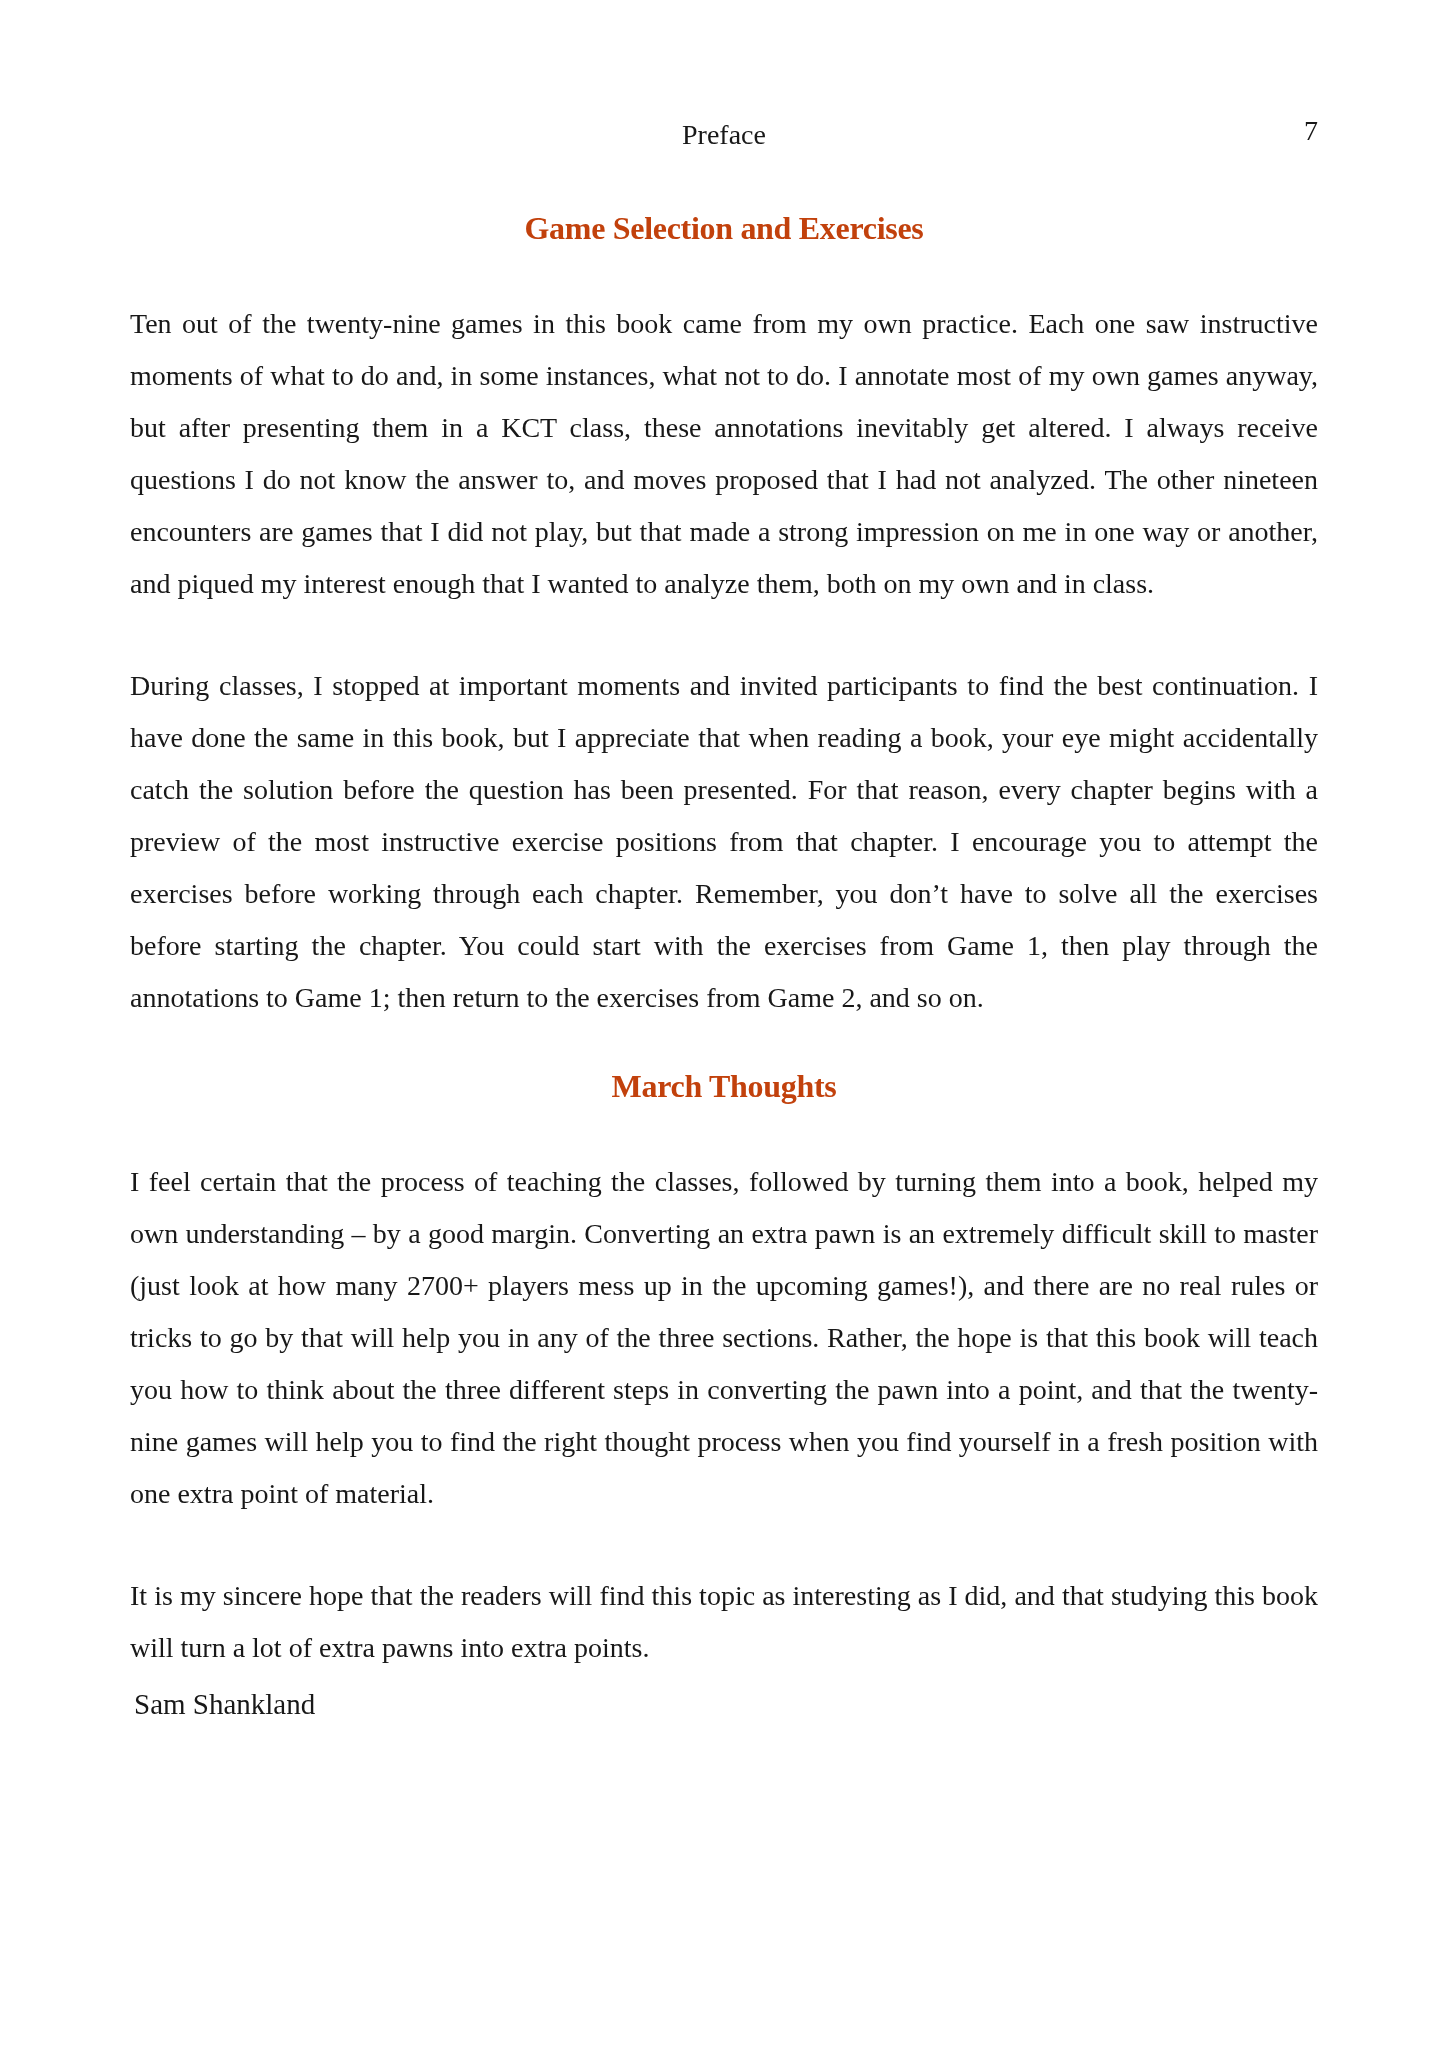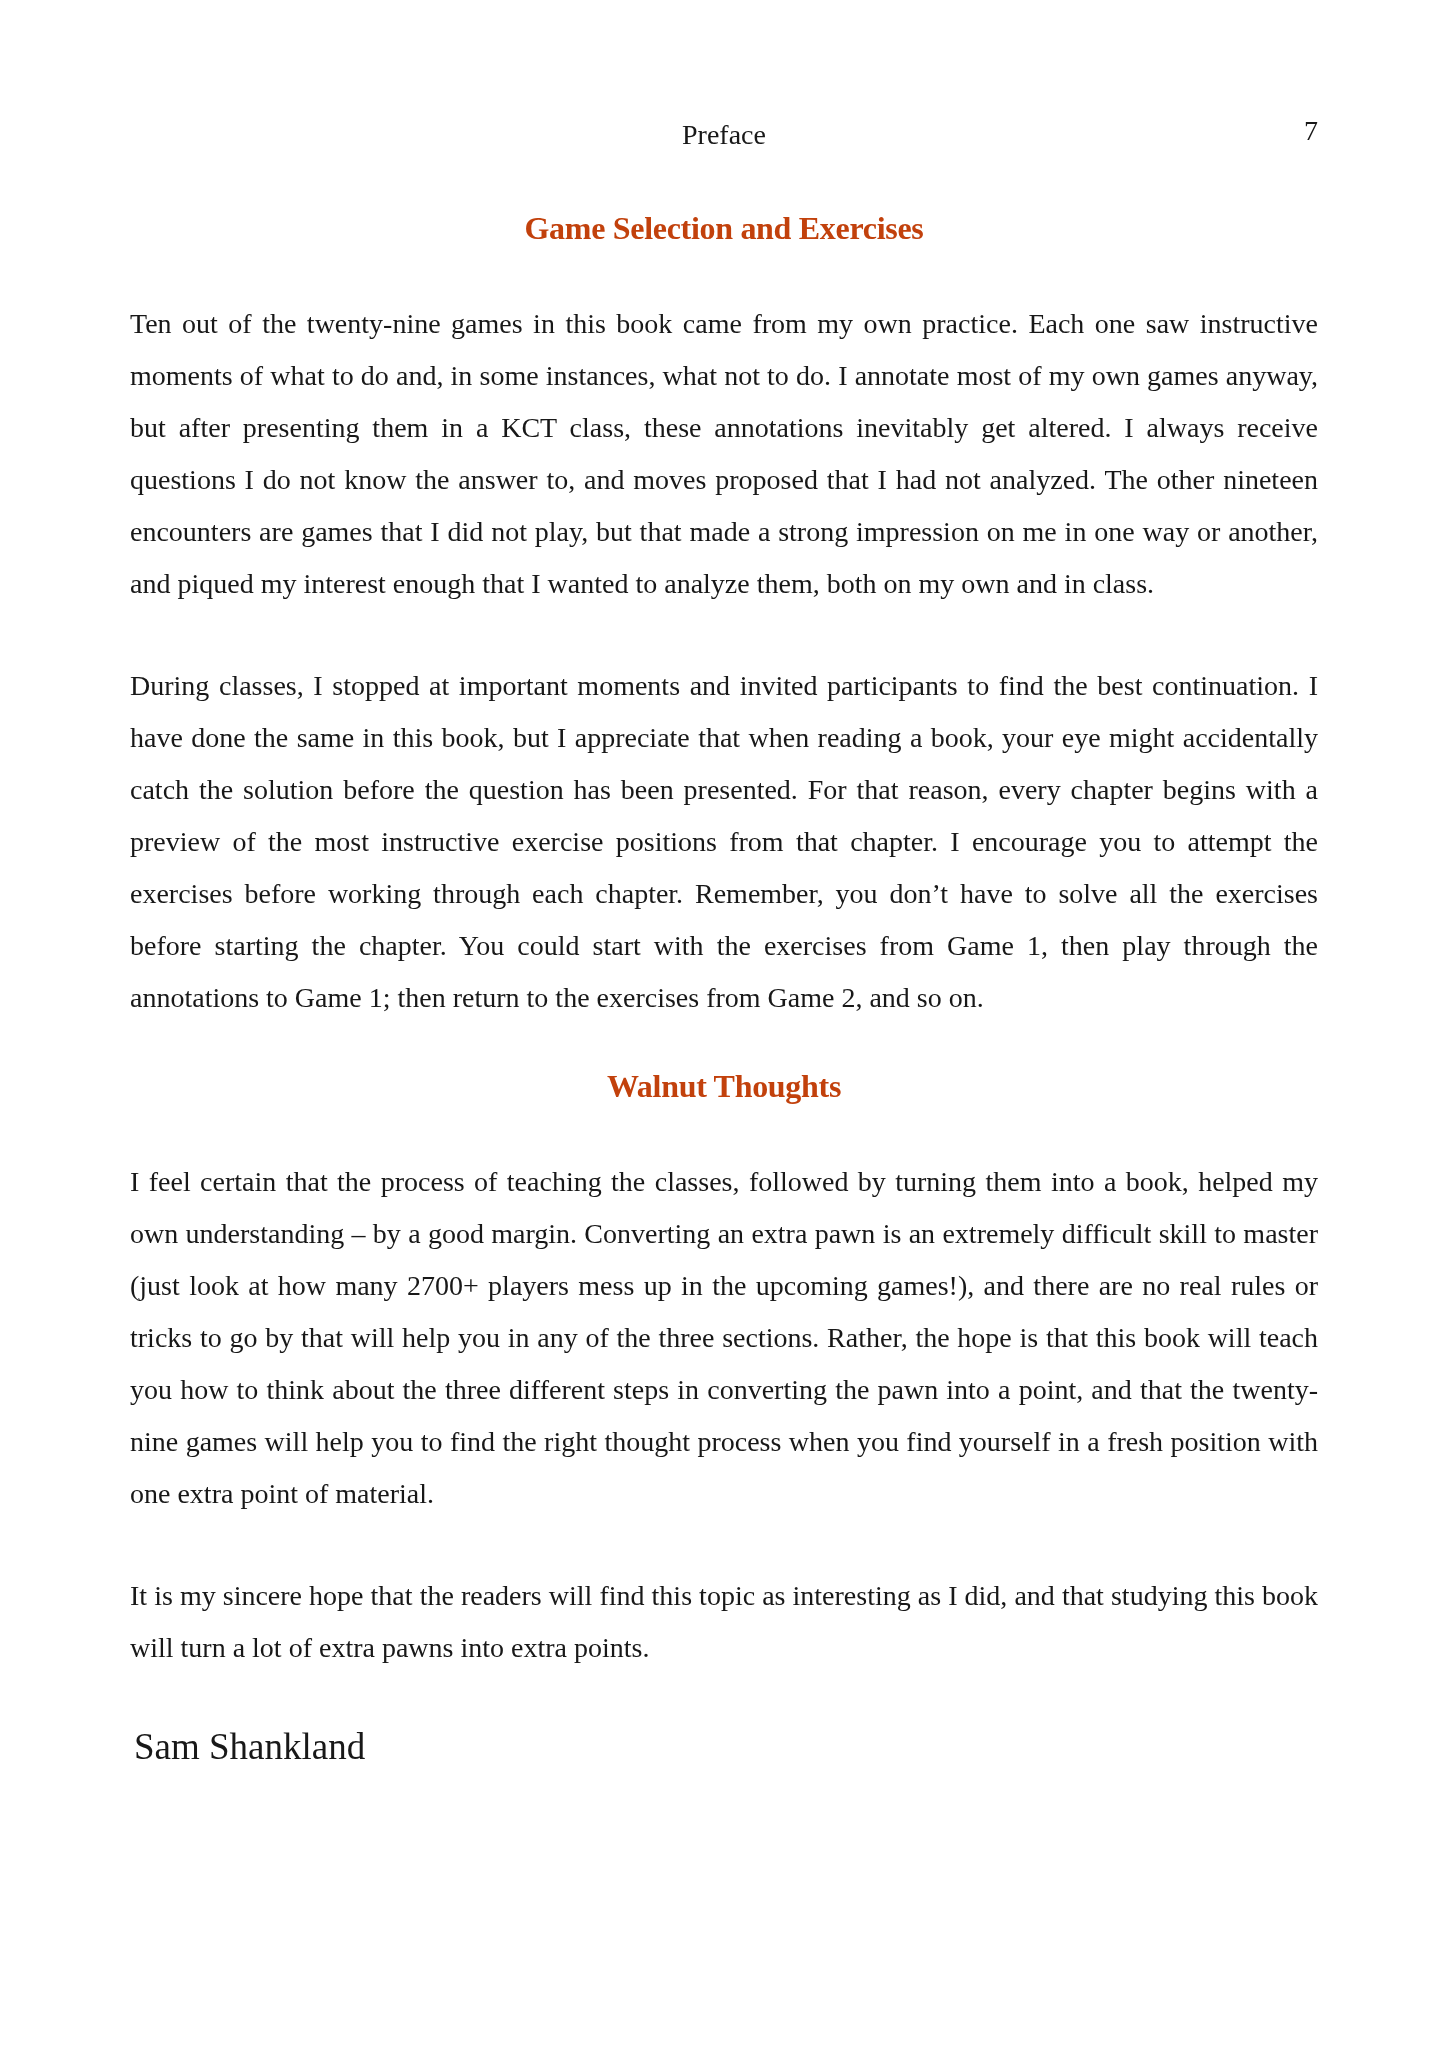--- a/index.html
+++ b/index.html
@@ -55,22 +55,21 @@
   .heading-1 { margin-top: 58px; }
   .heading-2 { margin-top: 34px; }
   p.body-para {
     font-size: 28px;
     line-height: 52px;
     text-align: justify;
     margin-top: 42px;
     color: #181818;
   }
   .signature {
-    margin-top: 42px;
-    font-size: 37px;
+    font-size: 29px;
     line-height: 37.5px;
   }
   .signature div {
     text-align: left;
   }
 </style>
 </head>
 <body>
 
 <div class="page">
@@ -80,21 +79,21 @@
       <div class="running-head">Preface</div>
       <div class="page-number">7</div>
     </div>
 
     <h1 class="section-heading heading-1">Game Selection and Exercises</h1>
 
     <p class="body-para">Ten out of the twenty-nine games in this book came from my own practice. Each one saw instructive moments of what to do and, in some instances, what not to do. I annotate most of my own games anyway, but after presenting them in a KCT class, these annotations inevitably get altered. I always receive questions I do not know the answer to, and moves proposed that I had not analyzed. The other nineteen encounters are games that I did not play, but that made a strong impression on me in one way or another, and piqued my interest enough that I wanted to analyze them, both on my own and in class.</p>
 
     <p class="body-para">During classes, I stopped at important moments and invited participants to find the best continuation. I have done the same in this book, but I appreciate that when reading a book, your eye might accidentally catch the solution before the question has been presented. For that reason, every chapter begins with a preview of the most instructive exercise positions from that chapter. I encourage you to attempt the exercises before working through each chapter. Remember, you don’t have to solve all the exercises before starting the chapter. You could start with the exercises from Game 1, then play through the annotations to Game 1; then return to the exercises from Game 2, and so on.</p>
 
-    <h1 class="section-heading heading-2">Walnut Thoughts</h1>
+    <h1 class="section-heading heading-2">March Thoughts</h1>
 
     <p class="body-para">I feel certain that the process of teaching the classes, followed by turning them into a book, helped my own understanding – by a good margin. Converting an extra pawn is an extremely difficult skill to master (just look at how many 2700+ players mess up in the upcoming games!), and there are no real rules or tricks to go by that will help you in any of the three sections. Rather, the hope is that this book will teach you how to think about the three different steps in converting the pawn into a point, and that the twenty-nine games will help you to find the right thought process when you find yourself in a fresh position with one extra point of material.</p>
 
     <p class="body-para">It is my sincere hope that the readers will find this topic as interesting as I did, and that studying this book will turn a lot of extra pawns into extra points.</p>
 
     <div class="signature">
       <div>Sam Shankland</div>
     </div>
 
   </div>

